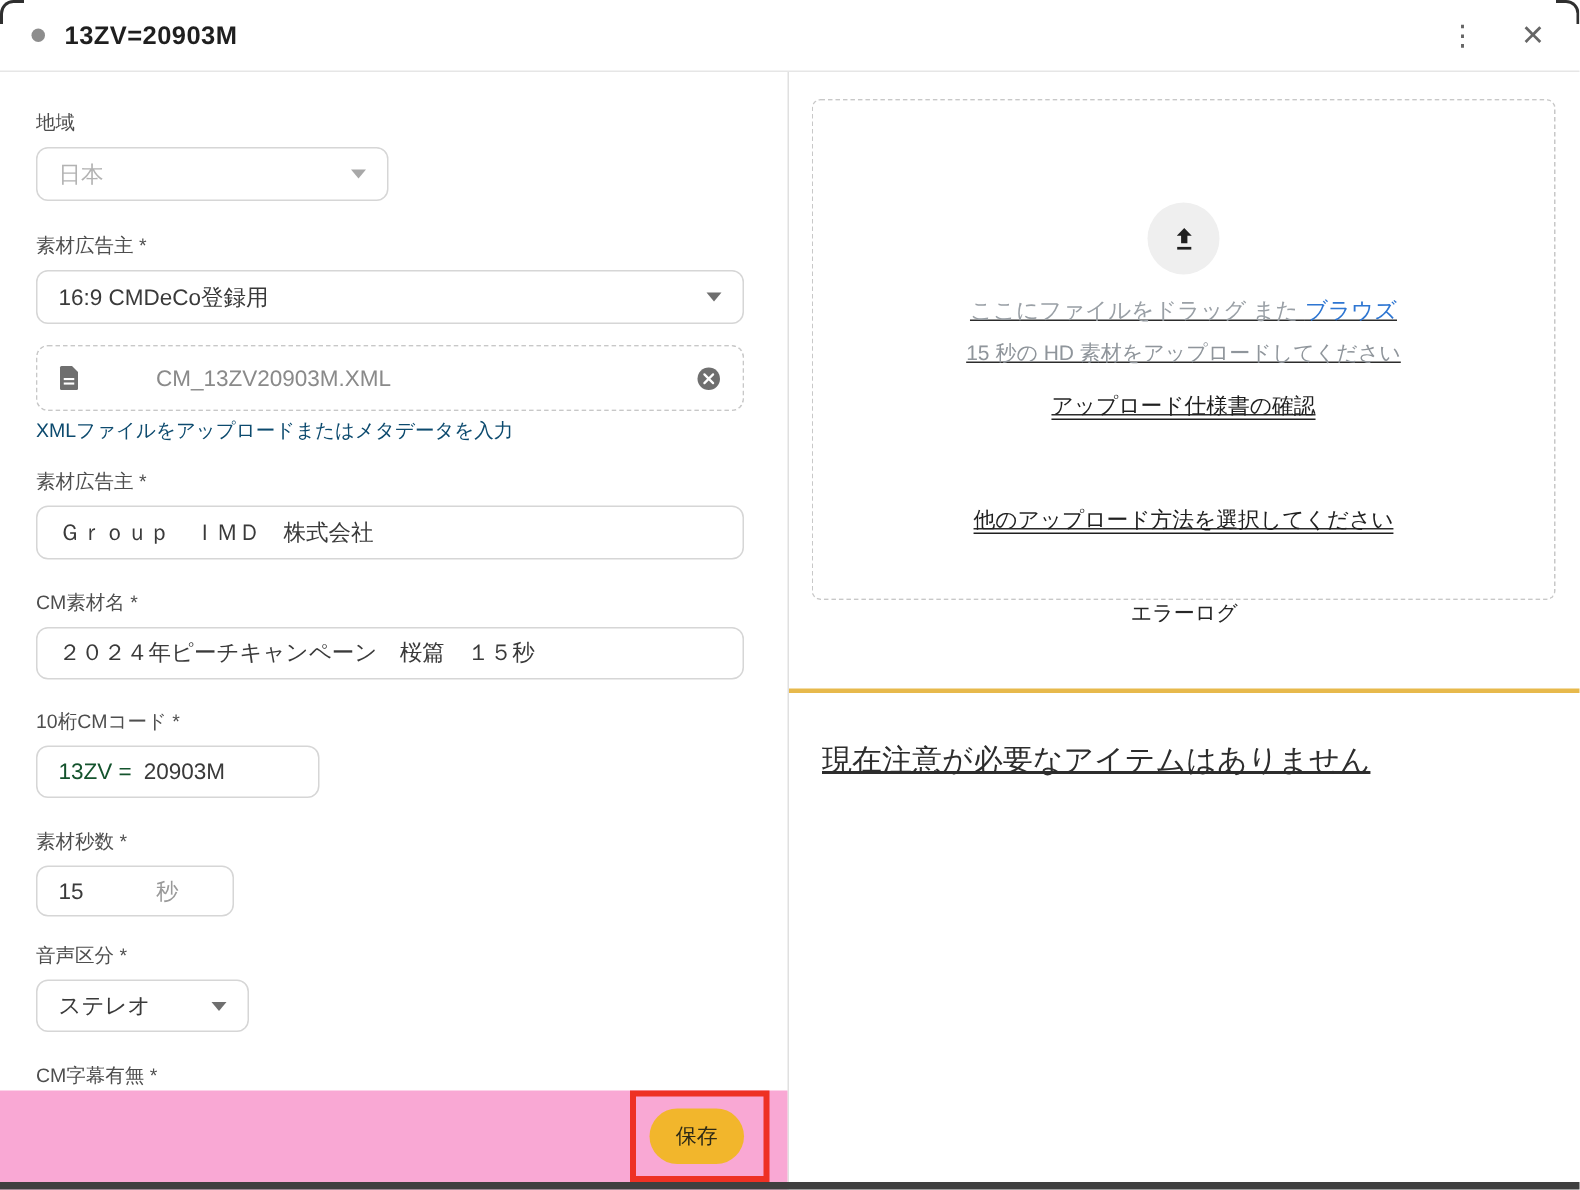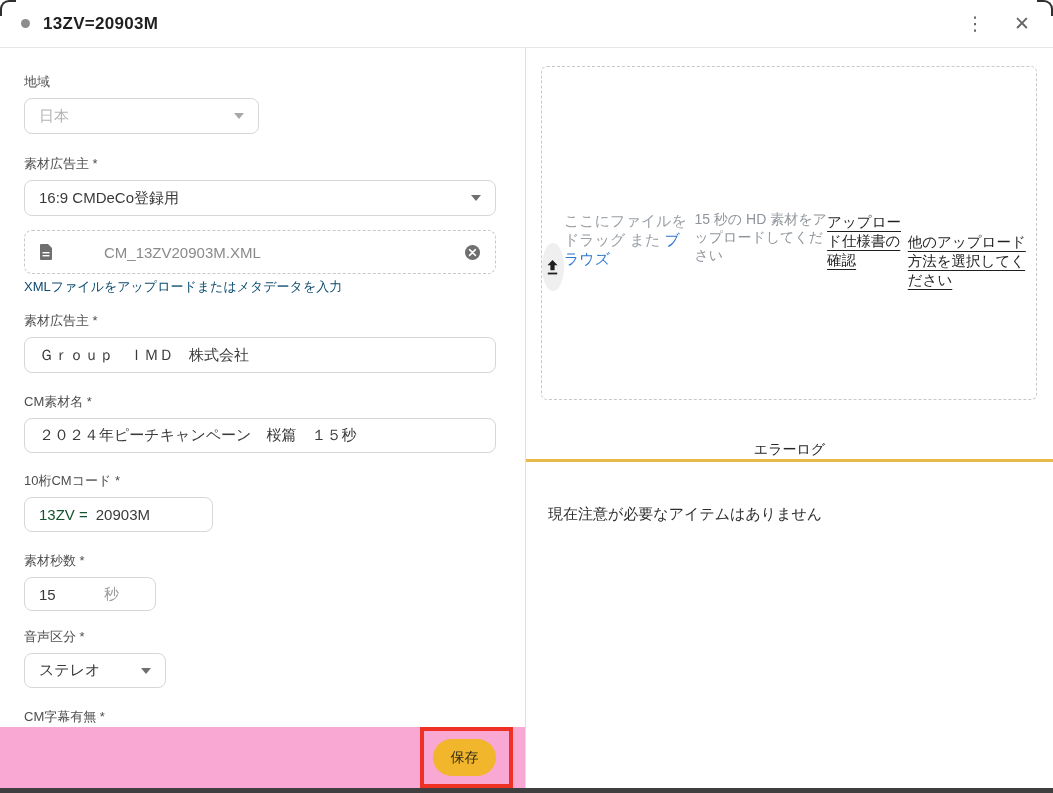--- a/index.html
+++ b/index.html
@@ -50,32 +50,32 @@
   .mt-sub{ margin-top:21px; }
 
   .left-footer{ height:66px; position:relative; background:#f9a8d4;padding-left:44px; }
   .annotation-rect{ position:absolute; left:420px; top:0; width:93px; height:61px; border:4px solid #EE3124; z-index:4; pointer-events:none; }
   .save-btn{ position:absolute; left:433px; top:12px; width:63px; height:37px; border:none; border-radius:19px;
              background:#F2B62C; color:#2e2a16; font-size:14px; font-family:inherit; cursor:pointer; z-index:3; }
 
   
   .right{ flex:1; display:flex; flex-direction:column; }
   .dropzone{ margin:18px 16px 0 15px; height:334px; border:1px dashed #c8c8c8; border-radius:6px;
-             display:flex; align-items:center; }
+             display:flex; flex-direction:column; align-items:center;text-decoration:underline; }
   .up-circle{ margin-top:68px; width:48px; height:48px; border-radius:50%; background:#efefef;
               display:flex; align-items:center; justify-content:center; }
   .drag-line{ margin-top:15px; font-size:15px; color:#9aa0a6; }
   .browse{ color:#2E76D2; cursor:pointer; }
   .hint{ margin-top:10px; font-size:14px; color:#8f959b; }
   .ulink{ font-size:14.5px; color:#1f1f1f; text-decoration:underline; text-underline-offset:4px; cursor:pointer; }
   .spec{ margin-top:16px; }
   .other{ margin-top:57px; }
-  .tabrow{ height:62px; display:flex; align-items:flex-end; justify-content:center; border-bottom:3px solid #E7B94C; }
+  .tabrow{ height:62px; display:flex; align-items:flex-start; justify-content:center; border-bottom:3px solid #E7B94C; }
   .tab-label{ font-size:14px; color:#262626; cursor:pointer; }
-  .log-body{ padding:43px 0 0 22px; font-size:15px; color:#2d2d2d; }
+  .log-body{ padding:31px 0 0 22px; font-size:20px; color:#2d2d2d;text-decoration:underline; }
 
   .bottom-bar{ position:absolute; left:0; right:0; bottom:0; height:5px; background:#3f3f3f; z-index:8; }
   svg{ display:block; }
 </style>
 </head>
 <body>
 
 <div class="window">
 
   <div class="hdr">

